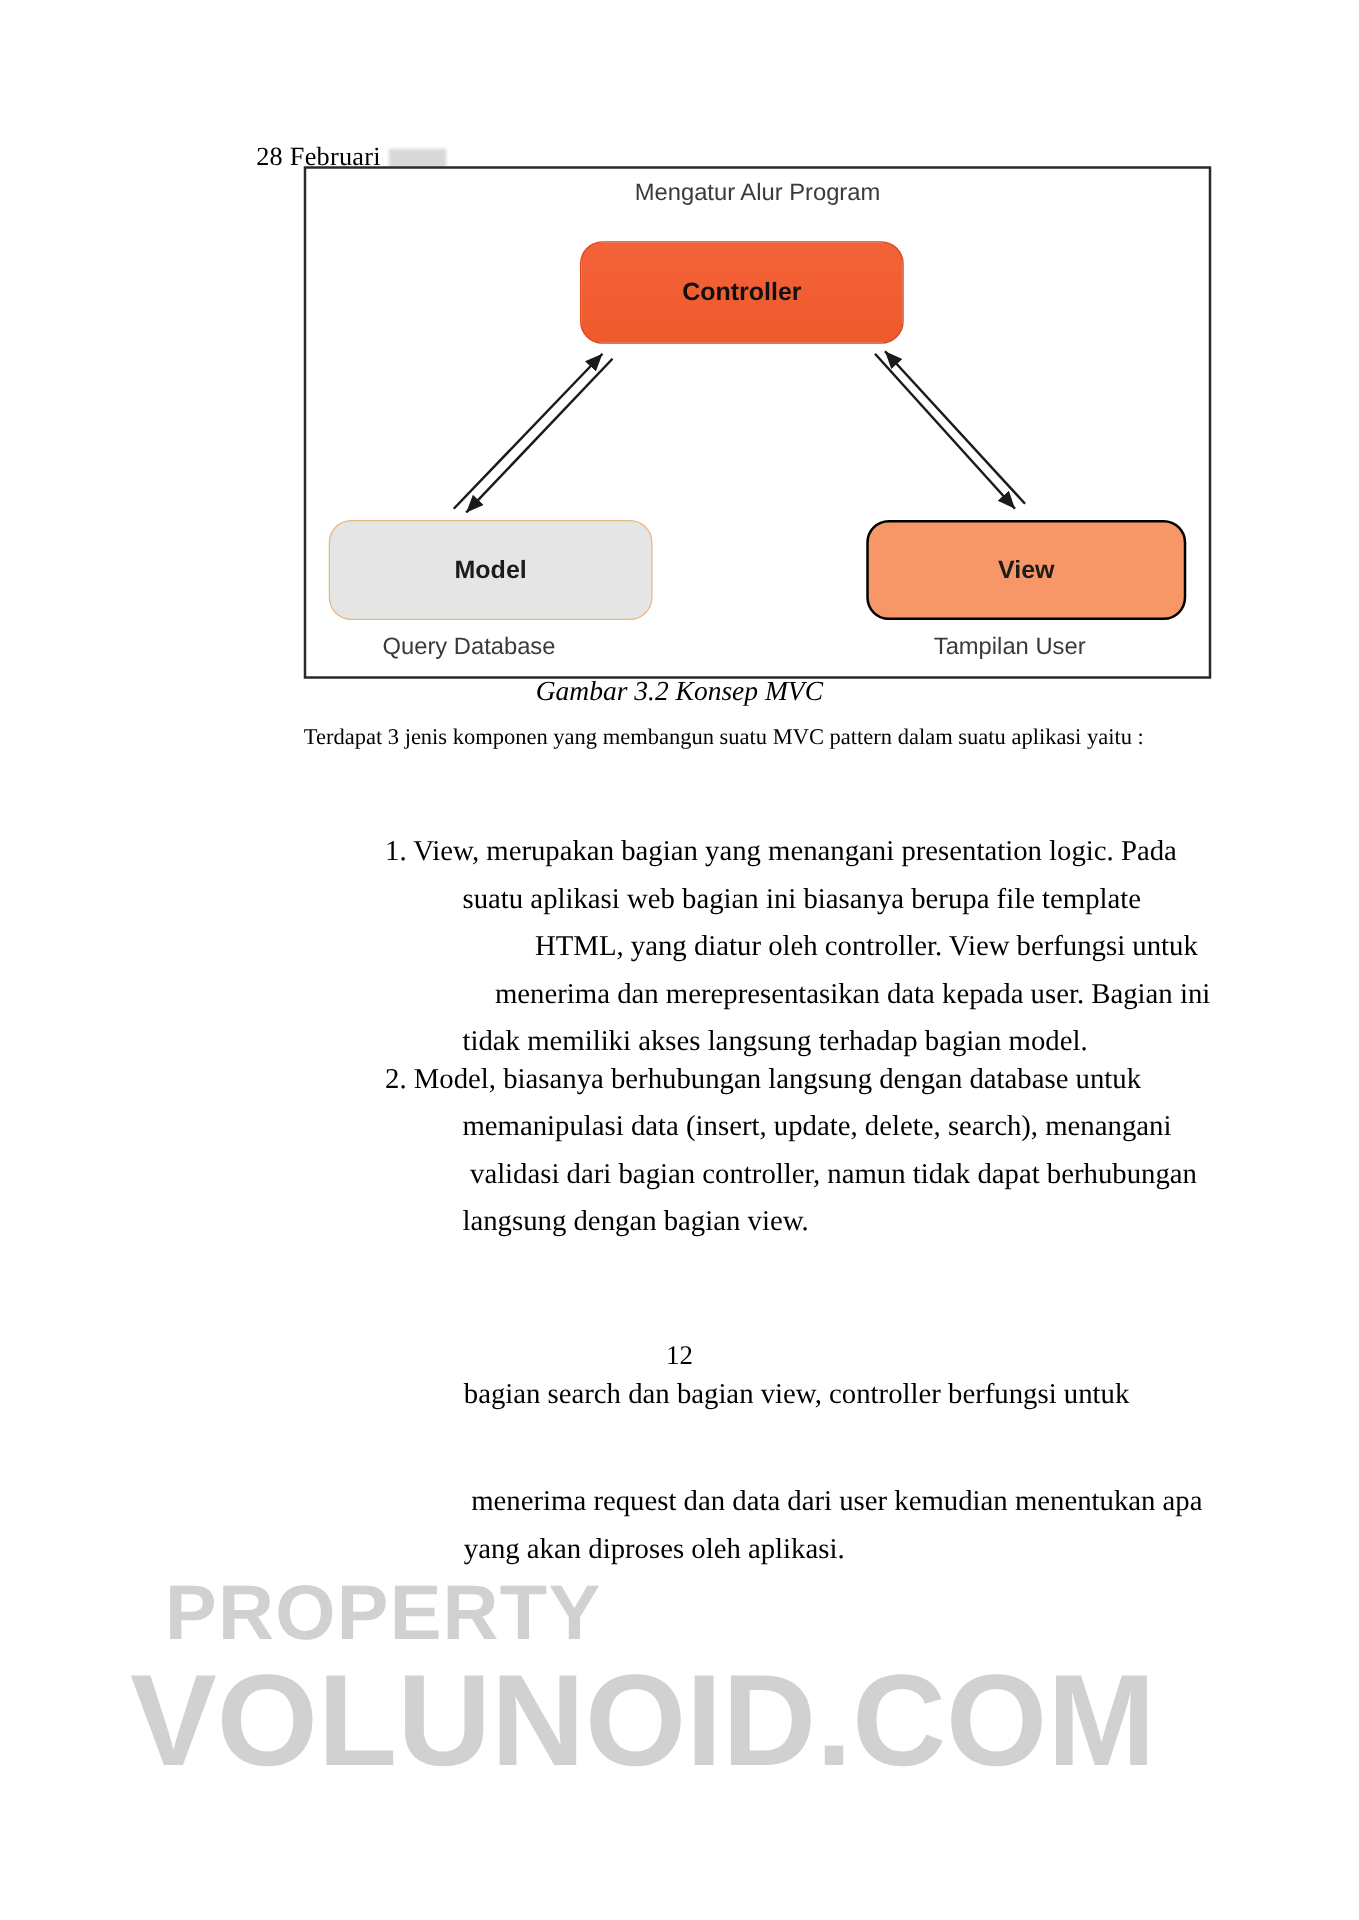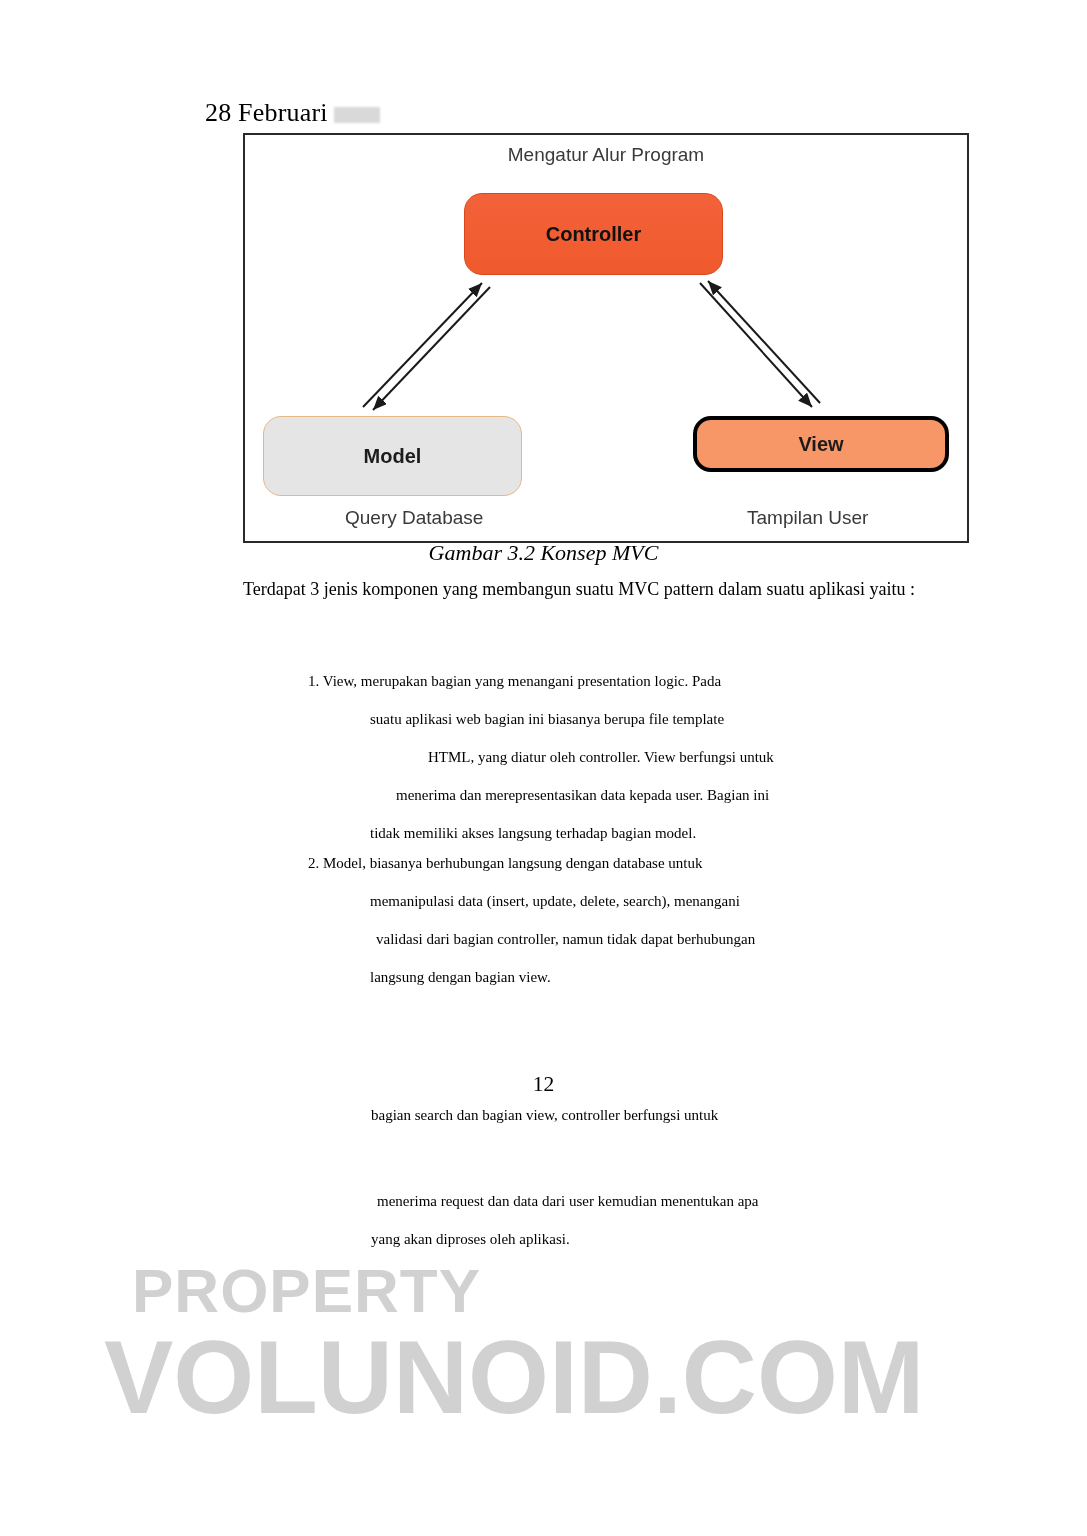--- a/index.html
+++ b/index.html
@@ -18,22 +18,22 @@
 
   .page {
     position: absolute;
     inset: 0;
   }
 
   
   .header-date {
     position: absolute;
     left: 205px;
-    top: 98px;
-    font-size: 26px;
+    top: 113px;
+    font-size: 21px;
     letter-spacing: 0.2px;
   }
   .redacted {
     display: inline-block;
     width: 46px;
     height: 16px;
     background: #d9d9d9;
     vertical-align: middle;
     margin-left: 6px;
     filter: blur(1.2px);
@@ -87,32 +87,32 @@
     top: 281px;
     width: 259px;
     height: 80px;
     background: #e5e5e5;
     border: 1px solid #e6b882;
   }
   .node-view {
     left: 448px;
     top: 281px;
     width: 256px;
-    height: 56px;
+    height: 80px;
     background: #f79666;
-    border: 4px solid #000000;
+    border: 2px solid #000000;
   }
 
   .fig-label {
     position: absolute;
     font-family: "Liberation Sans", sans-serif;
     font-size: 19px;
     color: #3a3a3a;
   }
-  .label-query { left: 61px; top: 372px; margin-left: 39px; }
+  .label-query { left: 61px; top: 372px; }
   .label-tampilan { left: 502px; top: 372px; }
 
   .arrows {
     position: absolute;
     left: 0; top: 0;
     width: 100%; height: 100%;
     pointer-events: none;
   }
 
   
@@ -135,21 +135,21 @@
   .para-intro {
     left: 205px;
     top: 570px;
     width: 730px;
     text-indent: 38px;
     text-align: left;
   }
 
   .list-item {
     position: absolute;
-    font-size: 15px;
+    font-size: 23px;
     line-height: 38px;
   }
   .li-line { display: block; white-space: nowrap; }
 
   .item1 { left: 308px; top: 662px; }
   .item1 .l2 { padding-left: 62px; }
   .item1 .l3 { padding-left: 120px; }
   .item1 .l4 { padding-left: 88px; }
   .item1 .l5 { padding-left: 62px; }
 

